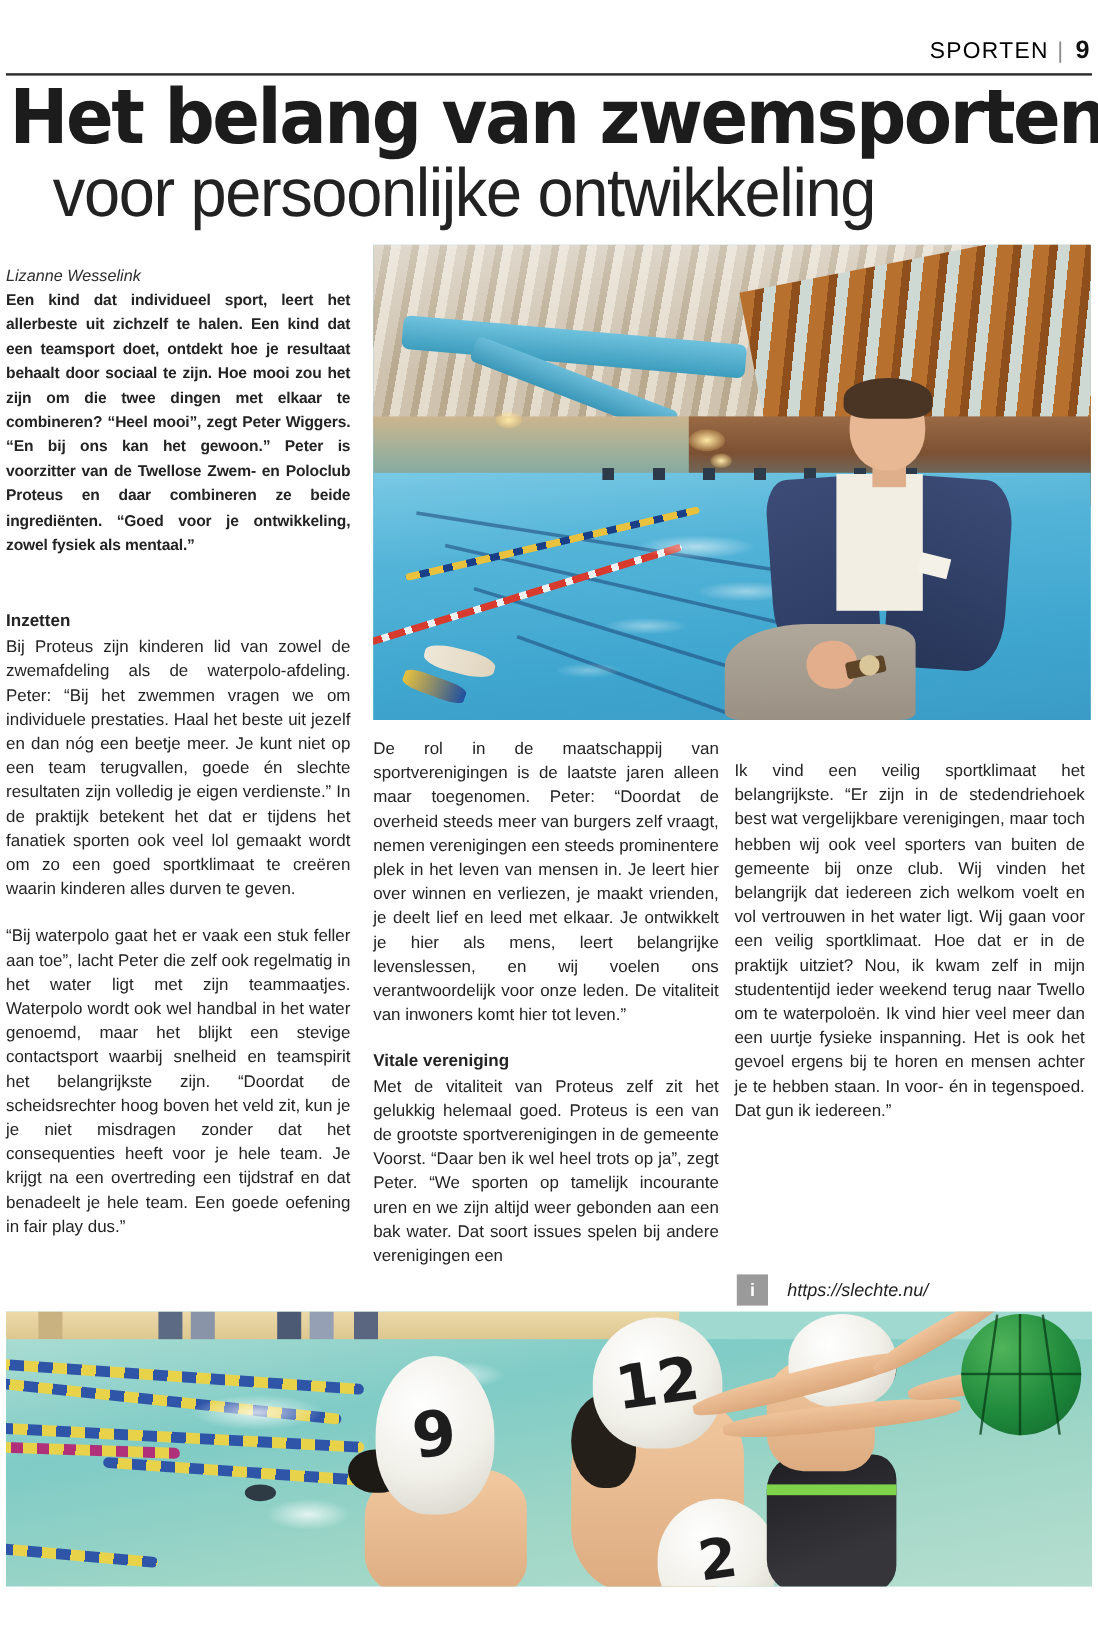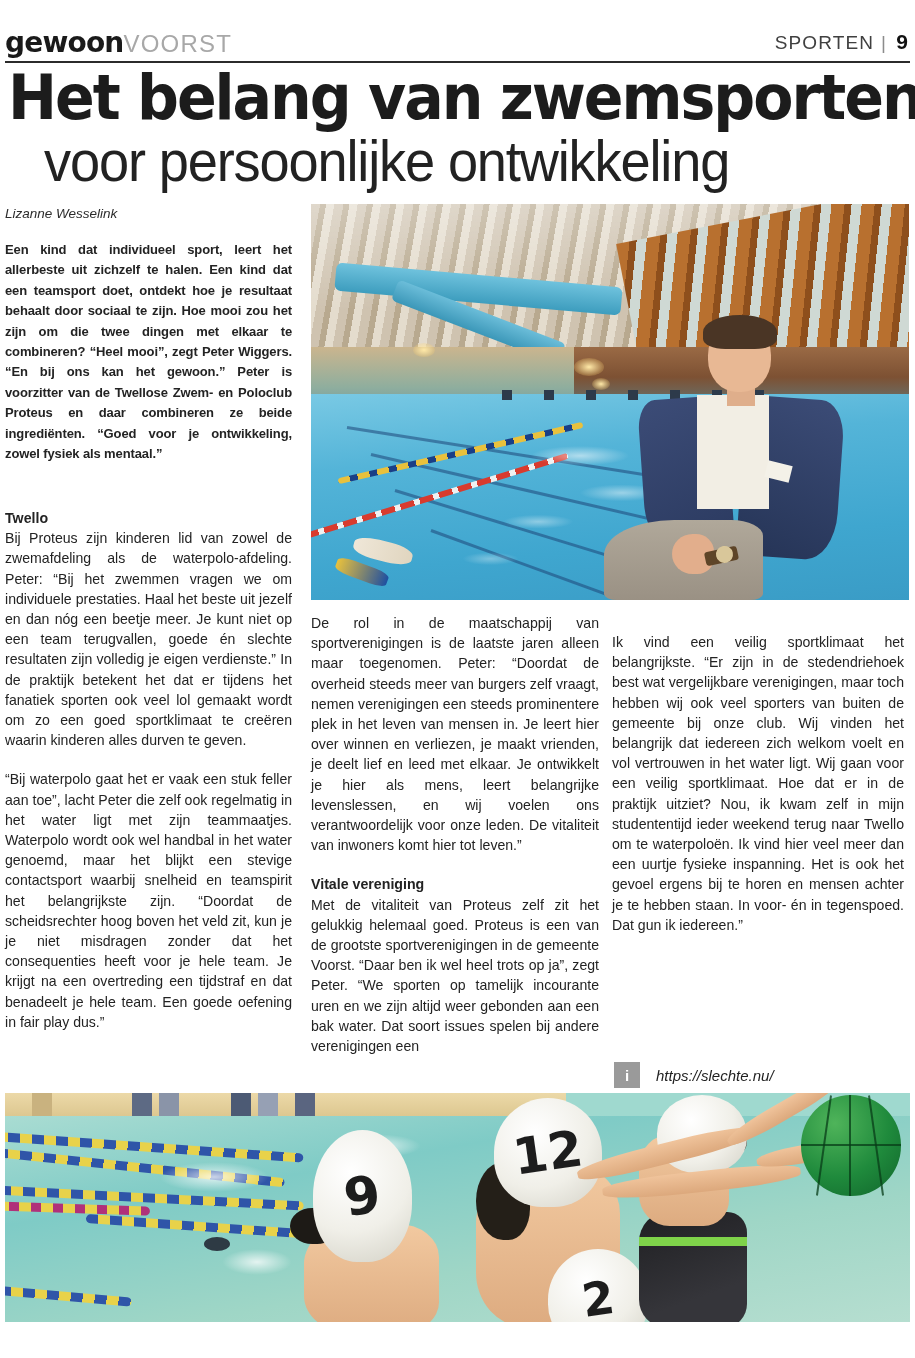--- a/index.html
+++ b/index.html
@@ -20,21 +20,21 @@
   .brand-bold {
     font-size: 28px; font-weight: bold; letter-spacing: -0.8px;
     color: #1a1a1a; font-family: "DejaVu Sans", sans-serif;
   }
   .brand-light {
     font-size: 24px; font-weight: normal; letter-spacing: 1.2px;
     color: #a8a8a8; font-family: "Liberation Sans", sans-serif;
   }
   .section-label {
     position: absolute; right: 36px; top: 6px;
-    font-size: 19px; letter-spacing: 1.1px; color: #404040;
+    font-size: 19px; letter-spacing: 1.1px; color: #000000;
     font-family: "Liberation Sans", sans-serif; white-space: nowrap;
   }
   .page-sep {
     position: absolute; right: 24px; top: 6px;
     font-size: 19px; color: #8c8c8c;
   }
   .page-num {
     position: absolute; right: 2px; top: 4px;
     font-size: 21px; font-weight: bold; color: #111;
   }
@@ -56,21 +56,21 @@
     position: absolute; left: 44px; top: 128px; width: 880px;
     font-family: "Liberation Sans", sans-serif;
     font-weight: 300; font-size: 57px; line-height: 66px;
     letter-spacing: -1.2px; color: #222;
     transform: scaleX(0.95); transform-origin: left center;
     white-space: nowrap;
   }
 
   
   .byline {
-    position: absolute; left: 5px; top: 206px;
+    position: absolute; left: 5px; top: 222px;
     font-size: 13.5px; font-style: italic; color: #2c2c2c;
     font-family: "Liberation Sans", sans-serif;
   }
 
   
   .col {
     position: absolute;
     font-family: "Liberation Sans", sans-serif;
     font-size: 14.1px;
     line-height: 20.2px;
@@ -344,21 +344,20 @@
     font-size: 15px; font-style: italic; color: #1f1f1f;
     font-family: "Liberation Sans", sans-serif;
   }
 </style>
 </head>
 <body>
 
 <div class="page">
 
   <div class="masthead">
-    <div class="brand"><span class="brand-bold">gewoon</span><span class="brand-light">VOORST</span></div>
     <div class="section-label">SPORTEN</div>
     <div class="page-sep">|</div>
     <div class="page-num">9</div>
   </div>
   <div class="rule-top"></div>
 
   <div class="headline-1">Het belang van zwemsporten</div>
   <div class="headline-2">voor persoonlijke ontwikkeling</div>
 
   <div class="byline">Lizanne Wesselink</div>
@@ -397,21 +396,21 @@
       <div class="man-watch"></div>
       <div class="man-watch-face"></div>
     </div>
   </div>
 
   <div class="col" id="col1-lead">
     <p class="para lead">Een kind dat individueel sport, leert het allerbeste uit zichzelf te halen. Een kind dat een teamsport doet, ontdekt hoe je resultaat behaalt door sociaal te zijn. Hoe mooi zou het zijn om die twee dingen met elkaar te combineren? “Heel mooi”, zegt Peter Wiggers. “En bij ons kan het gewoon.” Peter is voorzitter van de Twellose Zwem- en Poloclub Proteus en daar combineren ze beide ingrediënten. “Goed voor je ontwikkeling, zowel fysiek als mentaal.”</p>
   </div>
 
   <div class="col" id="col1-rest">
-    <div class="subhead">Twello</div>
+    <div class="subhead">Inzetten</div>
     <p class="para">Bij Proteus zijn kinderen lid van zowel de zwemafdeling als de waterpolo-afdeling. Peter: “Bij het zwemmen vragen we om individuele prestaties. Haal het beste uit jezelf en dan nóg een beetje meer. Je kunt niet op een team terugvallen, goede én slechte resultaten zijn volledig je eigen verdienste.” In de praktijk betekent het dat er tijdens het fanatiek sporten ook veel lol gemaakt wordt om zo een goed sportklimaat te creëren waarin kinderen alles durven te geven.</p>
     <div class="gap"></div>
     <p class="para">“Bij waterpolo gaat het er vaak een stuk feller aan toe”, lacht Peter die zelf ook regelmatig in het water ligt met zijn teammaatjes. Waterpolo wordt ook wel handbal in het water genoemd, maar het blijkt een stevige contactsport waarbij snelheid en teamspirit het belangrijkste zijn. “Doordat de scheidsrechter hoog boven het veld zit, kun je je niet misdragen zonder dat het consequenties heeft voor je hele team. Je krijgt na een overtreding een tijdstraf en dat benadeelt je hele team. Een goede oefening in fair play dus.”</p>
   </div>
 
   <div class="col" id="col2">
     <p class="para">De rol in de maatschappij van sportverenigingen is de laatste jaren alleen maar toegenomen. Peter: “Doordat de overheid steeds meer van burgers zelf vraagt, nemen verenigingen een steeds prominentere plek in het leven van mensen in. Je leert hier over winnen en verliezen, je maakt vrienden, je deelt lief en leed met elkaar. Je ontwikkelt je hier als mens, leert belangrijke levenslessen, en wij voelen ons verantwoordelijk voor onze leden. De vitaliteit van inwoners komt hier tot leven.”</p>
     <div class="gap"></div>
     <div class="subhead">Vitale vereniging</div>
     <p class="para">Met de vitaliteit van Proteus zelf zit het gelukkig helemaal goed. Proteus is een van de grootste sportverenigingen in de gemeente Voorst. “Daar ben ik wel heel trots op ja”, zegt Peter. “We sporten op tamelijk incourante uren en we zijn altijd weer gebonden aan een bak water. Dat soort issues spelen bij andere verenigingen een</p>

